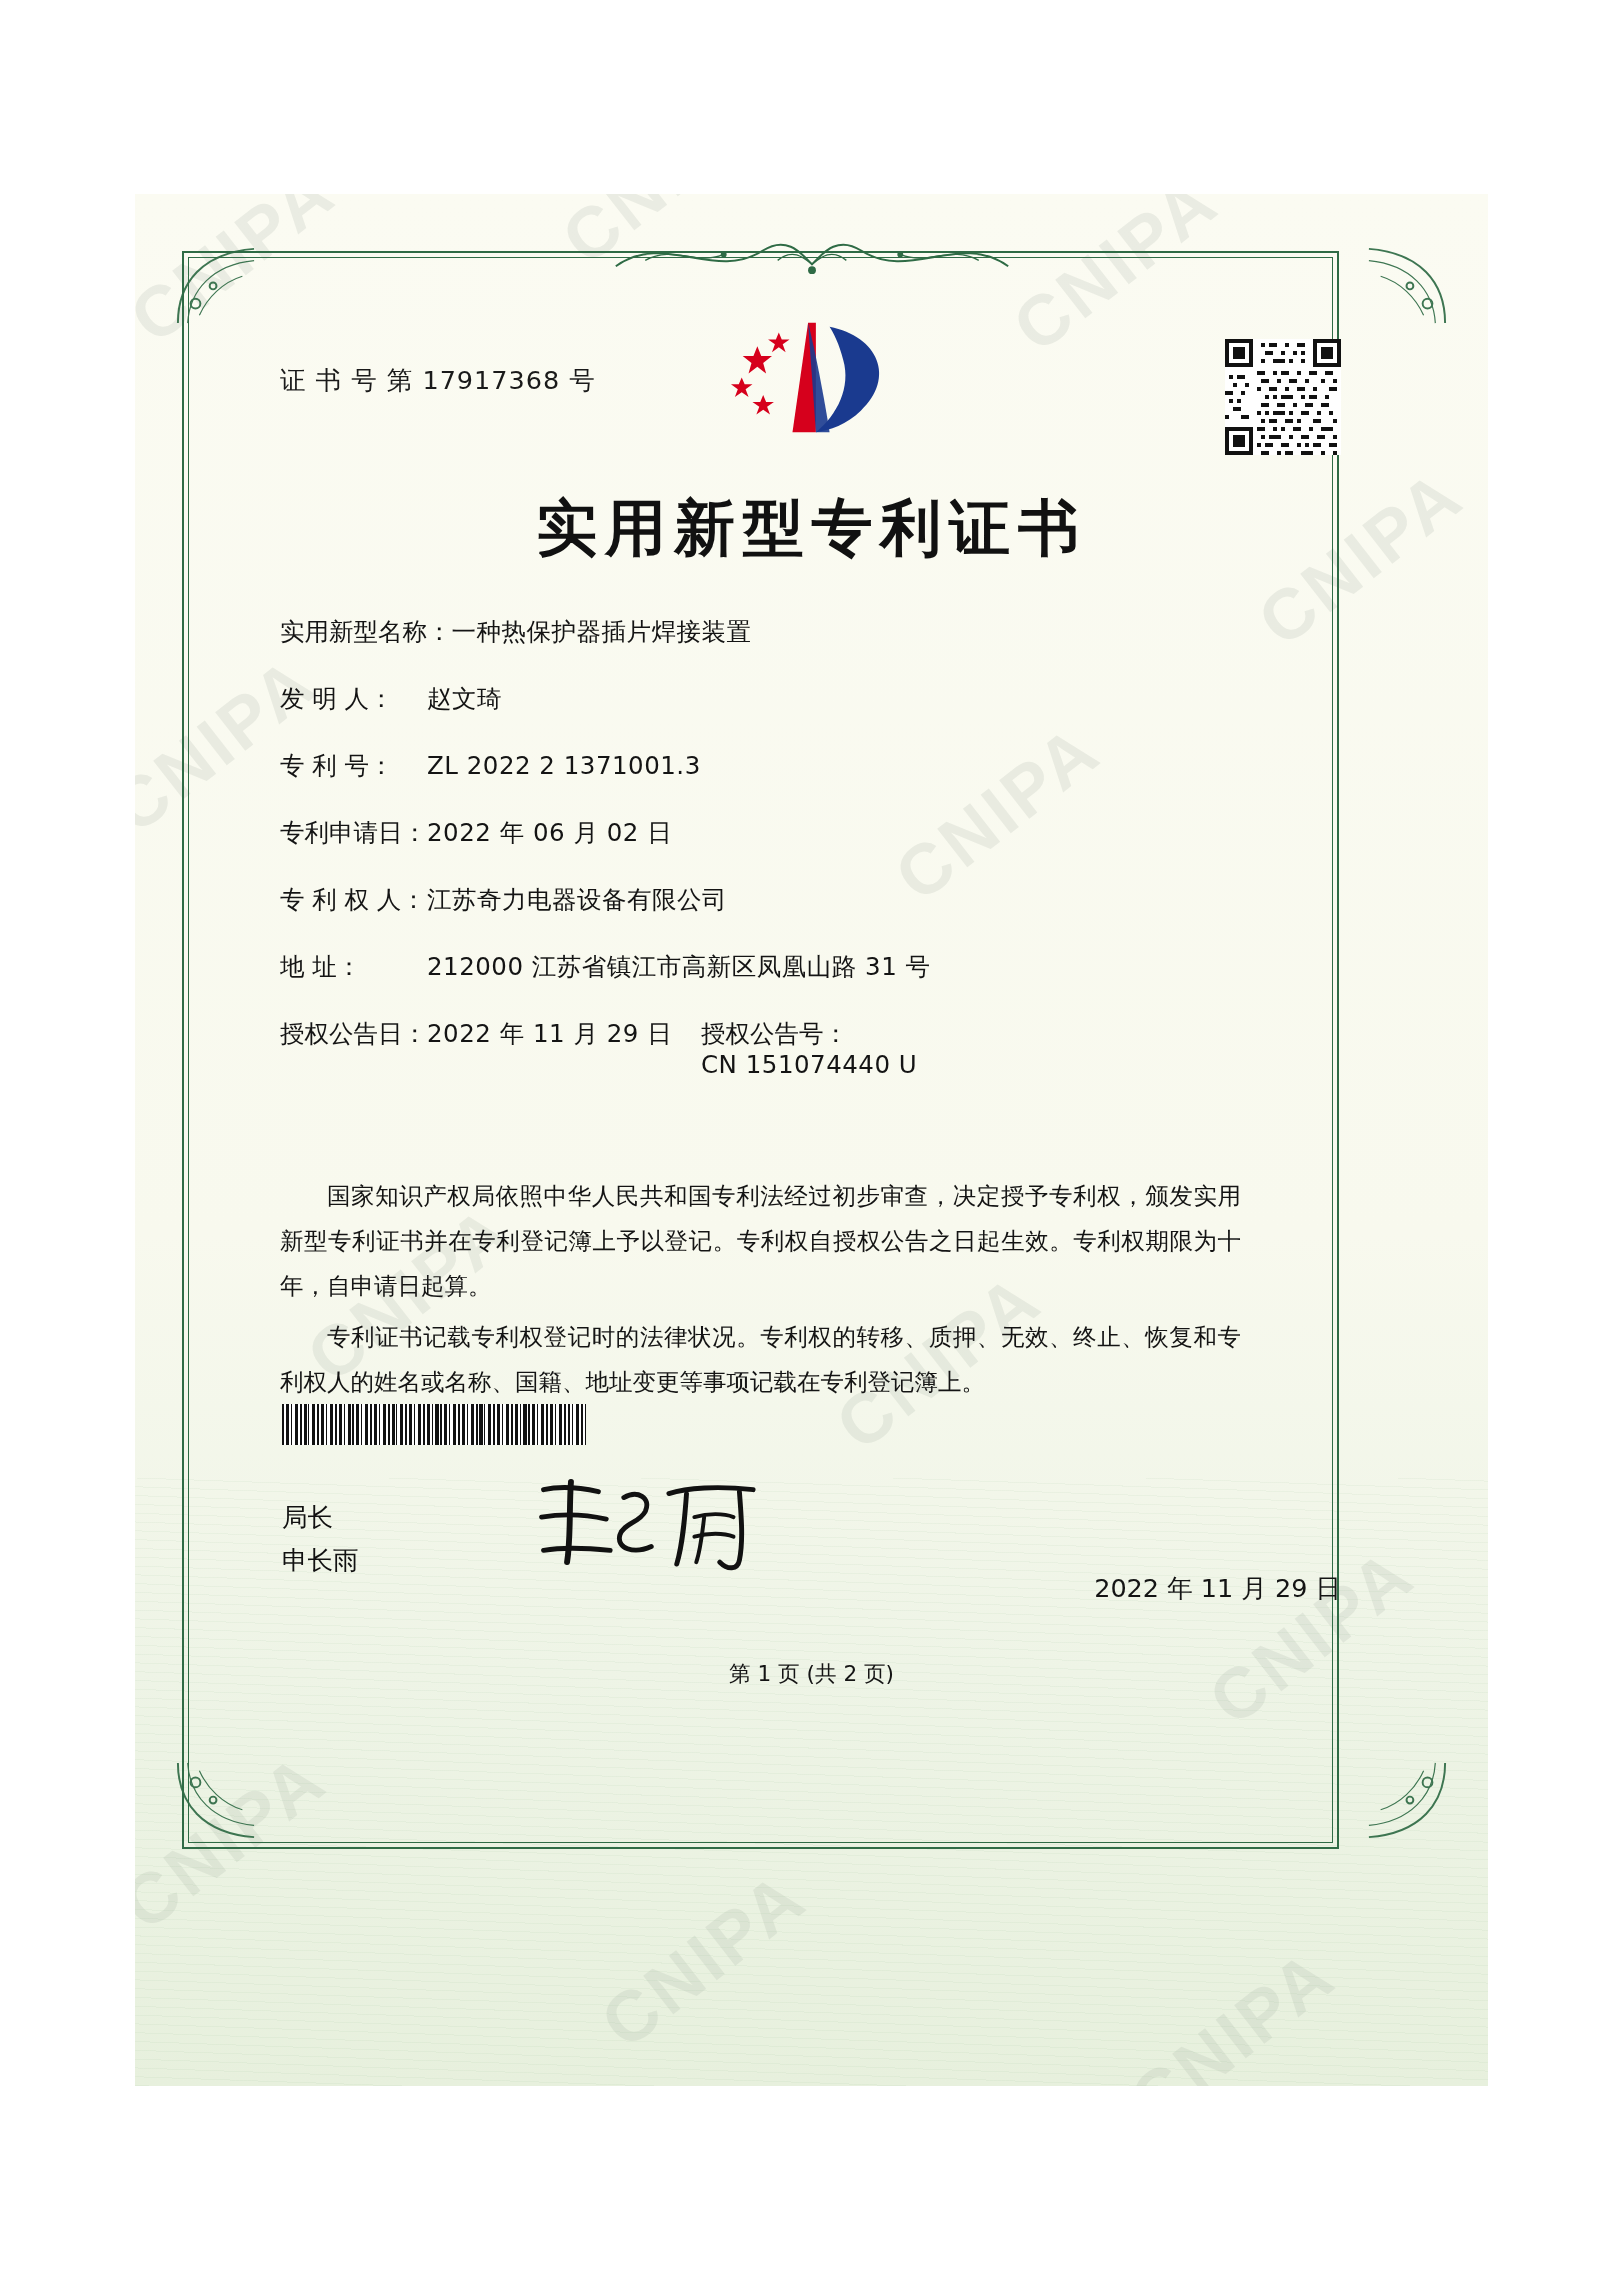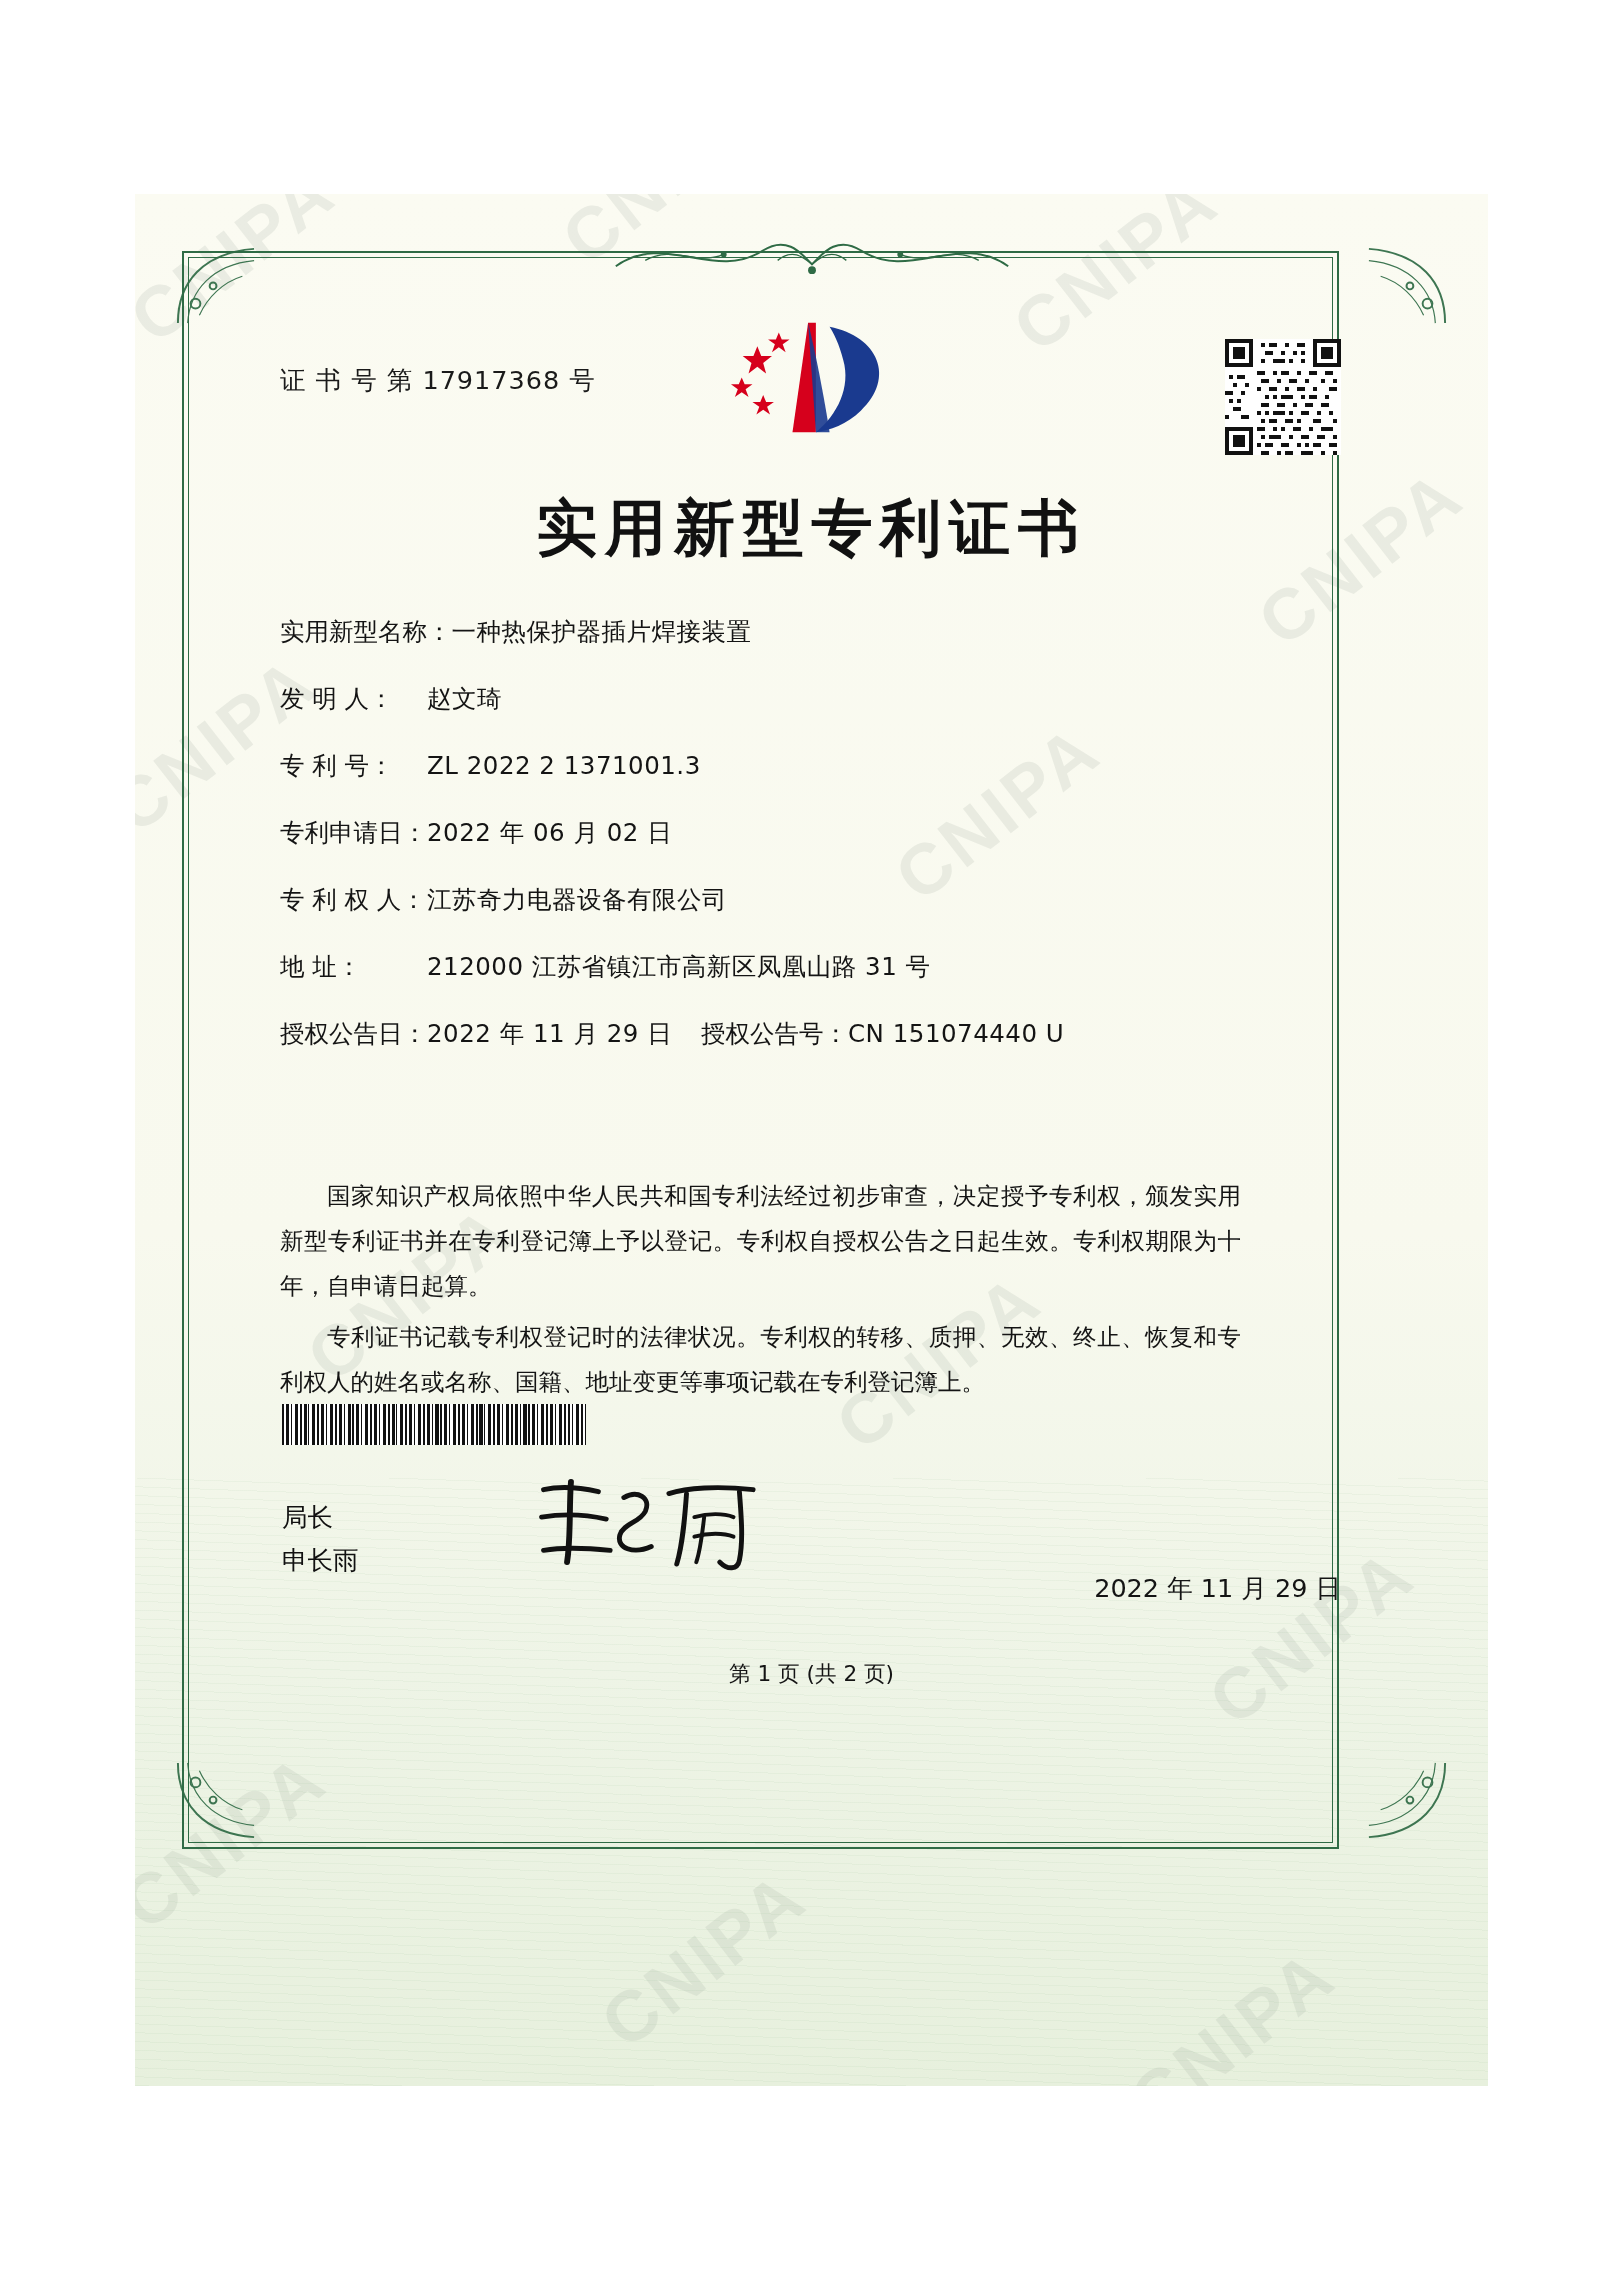--- a/index.html
+++ b/index.html
@@ -176,21 +176,21 @@
   .field-value {
     letter-spacing: 0.5px;
   }
   .row-two-col {
     display: flex;
     align-items: baseline;
     margin-bottom: 29px;
     white-space: nowrap;
   }
   .col-a { width: 421px; display: flex; align-items: baseline; text-align: right;}
-  .col-b { display: flex; align-items: center;}
+  .col-b { display: flex; align-items: flex-start; flex-direction: column;}
 
   
   #paragraphs {
     position: absolute;
     left: 145px;
     top: 980px;
     width: 961px;
     font-size: 23.5px;
     line-height: 45px;
     color: #141414;

